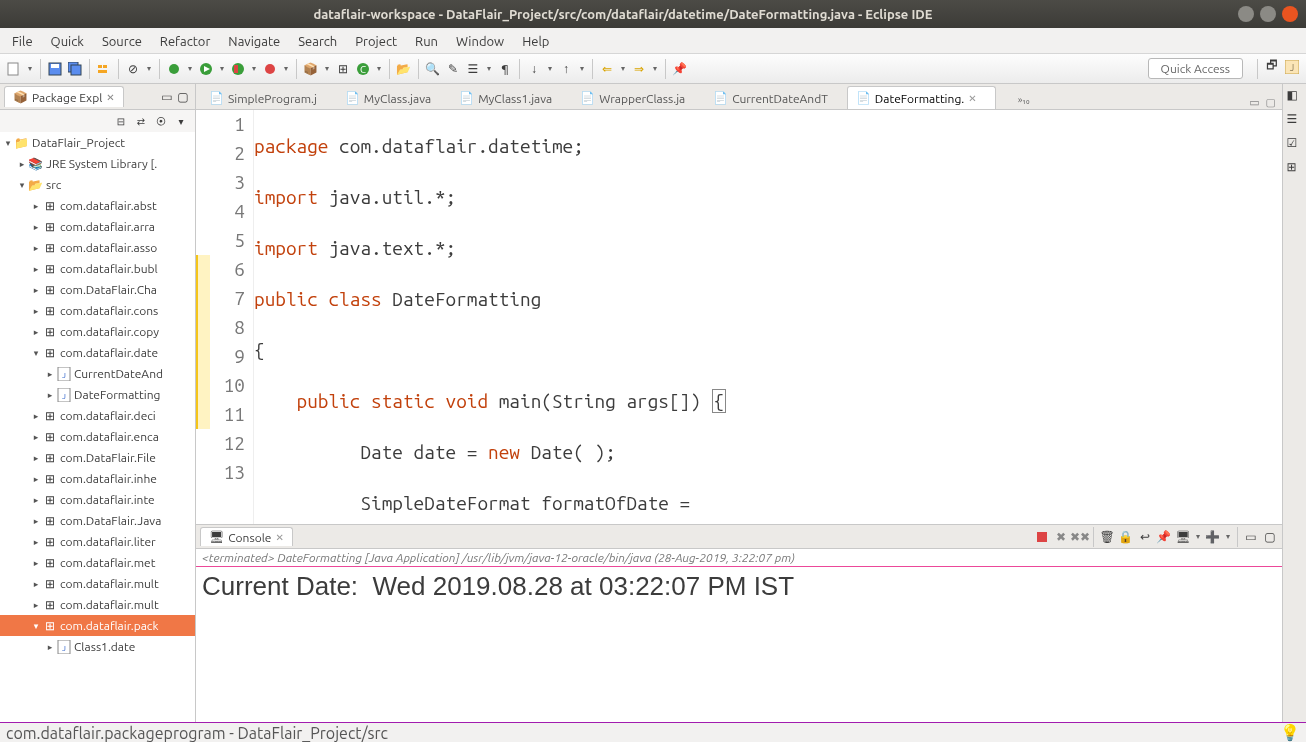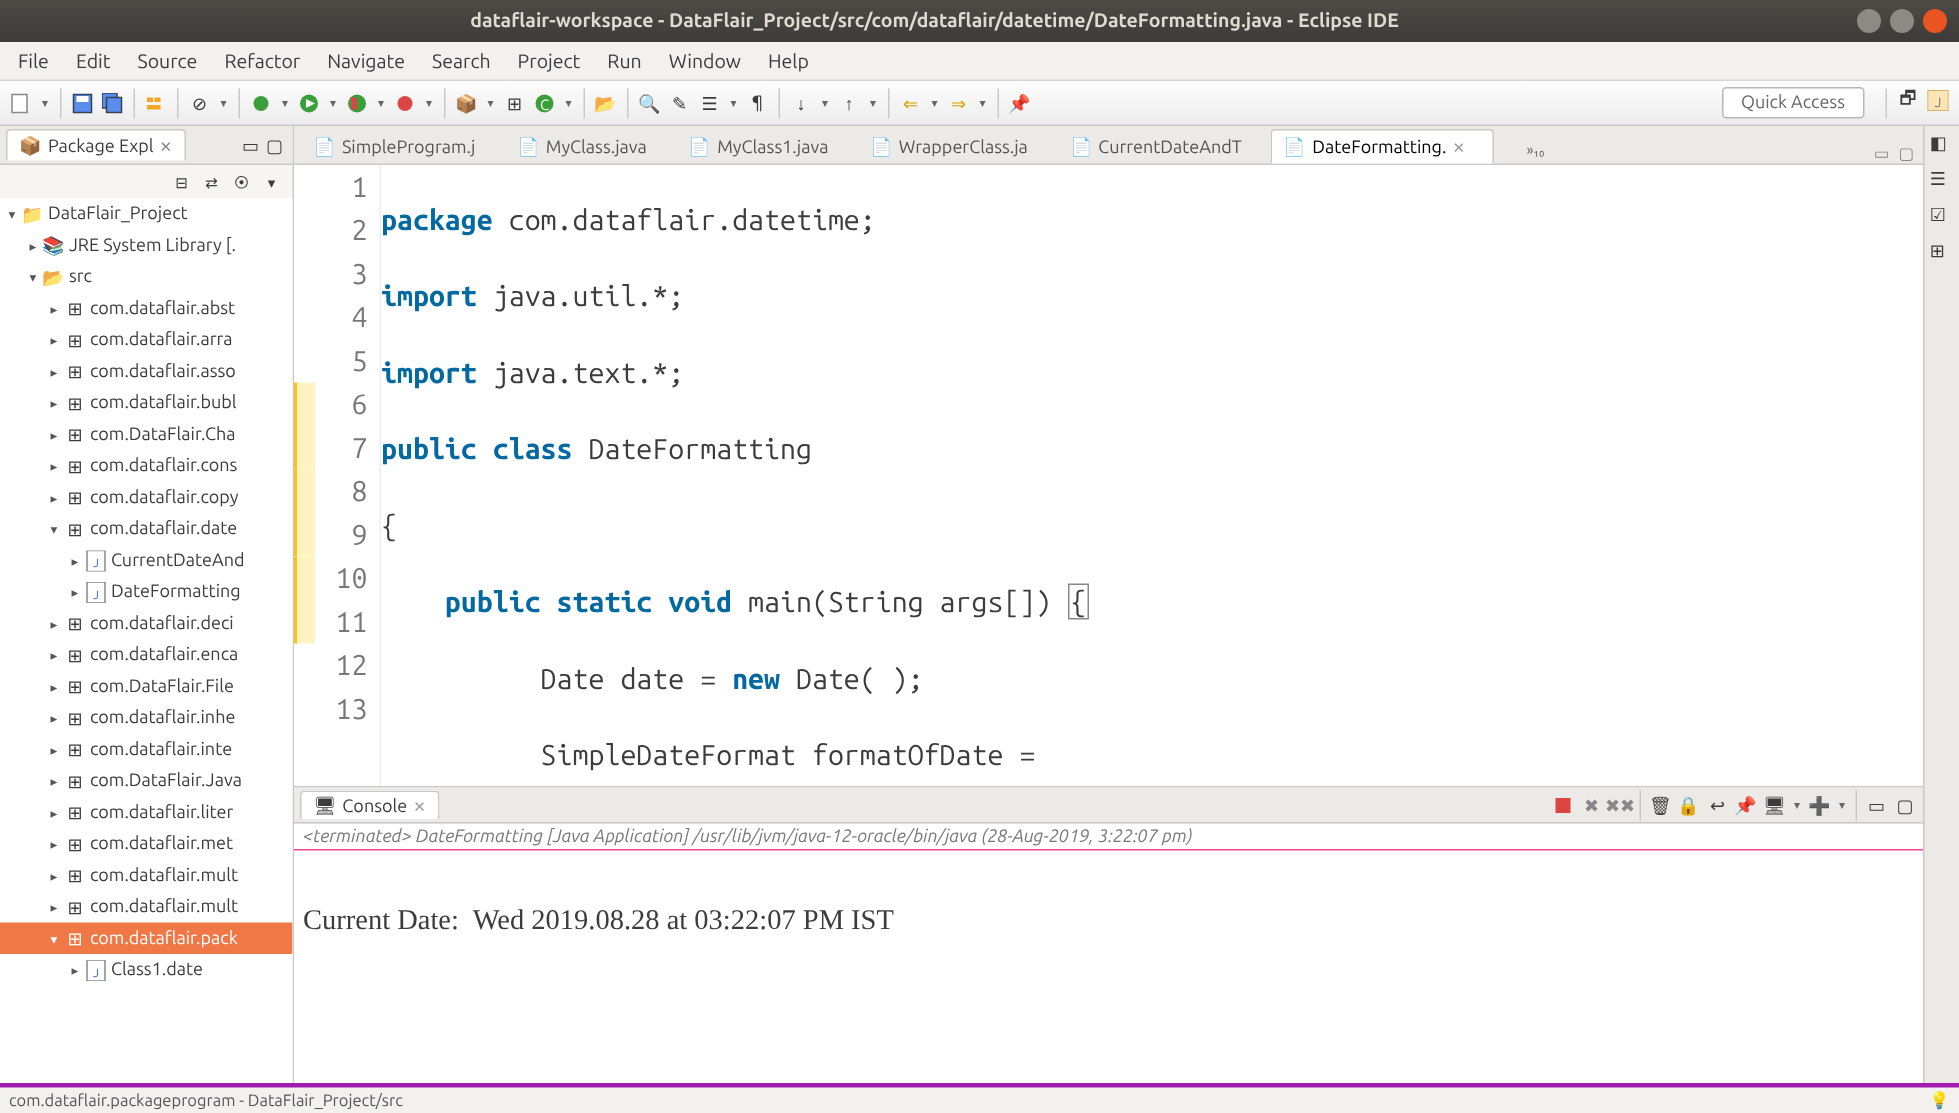--- a/index.html
+++ b/index.html
@@ -54,56 +54,56 @@
 .editor-ctrl { margin-left:auto; display:flex; gap:6px; padding-right:6px; color:#888; font-size:11px; }
 
 .code-editor { flex: 1; display: flex; font-family: "Ubuntu Mono", "Consolas", monospace; font-size: 19px; overflow: hidden; background: #fff; }
 .gutter { width: 44px; text-align: right; padding-right: 8px; color: #787878; background: #fff; border-right: 1px solid #eee; user-select:none; }
 .gutter .ln { height: 29px; line-height: 29px; }
 .marker-strip { width: 14px; background: #fff; }
 .marker-strip .mark { height:29px; }
 .marker-strip .mark.warn { background: #fff3c2; border-left: 2px solid #f5c518; }
 .code-lines { flex: 1; white-space: pre; }
 .code-lines .cl { height: 29px; line-height: 29px; }
-.kw { color: #0369a1; font-weight: bold; }
+.kw { color: #c2410c; font-weight: normal; }
 .cursor-bracket { border:1px solid #888; padding:0 1px; }
 
 
 .bottom-panel { height: 198px; border-top: 1px solid #c8c8c8; display:flex; flex-direction:column; background:#fff; }
 .console-tabbar { height: 24px; background: #eceae7; display:flex; align-items:center; padding: 0 4px; border-bottom:1px solid #c8c8c8; }
 .console-tab { background:#fff; border:1px solid #c8c8c8; border-bottom:none; padding:2px 8px; border-radius:3px 3px 0 0; font-size:12px; display:flex; align-items:center; gap:4px;}
 .console-icons { margin-left:auto; display:flex; gap:3px; align-items:center; }
 .console-status { padding: 2px 6px; font-size: 12px; color: #777; border-bottom:1px solid #ec4899; font-style: italic; }
-.console-output { flex:1; font-family:Liberation Serif, serif; font-size: 19px; padding: 4px 6px; white-space: pre; margin-top: 32px; }
+.console-output { flex:1; font-family:Liberation Sans, sans-serif; font-size: 26px; padding: 4px 6px; white-space: pre; }
 
 
 .right-trim { width:24px; background:#eceae7; border-left:1px solid #c8c8c8; display:flex; flex-direction:column; align-items:center; padding-top:4px; gap:8px; }
 .trim-icon { width:16px; height:16px; font-size:12px; }
 
 
-.statusbar { height: 20px; background: #f2f1f0; border-top:3px solid #a21caf; font-size:11px; color:#555; display:flex; align-items:center; padding: 0 6px; }
+.statusbar { height: 20px; background: #f2f1f0; border-top:1px solid #a21caf; font-size:16px; color:#555; display:flex; align-items:center; padding: 0 6px; }
 .statusbar .bulb { margin-left:auto; }
 
 svg { display:block; }
 </style>
 </head>
 <body>
 
 <div class="titlebar">
   <span class="title">dataflair-workspace - DataFlair_Project/src/com/dataflair/datetime/DateFormatting.java - Eclipse IDE</span>
   <div class="win-controls">
     <span class="win-btn btn-min"></span>
     <span class="win-btn btn-max"></span>
     <span class="win-btn btn-close"></span>
   </div>
 </div>
 
 <div class="menubar">
   <span class="menu">File</span>
-  <span class="menu">Edit</span>
+  <span class="menu">Quick</span>
   <span class="menu">Source</span>
   <span class="menu">Refactor</span>
   <span class="menu">Navigate</span>
   <span class="menu">Search</span>
   <span class="menu">Project</span>
   <span class="menu">Run</span>
   <span class="menu">Window</span>
   <span class="menu">Help</span>
 </div>
 

